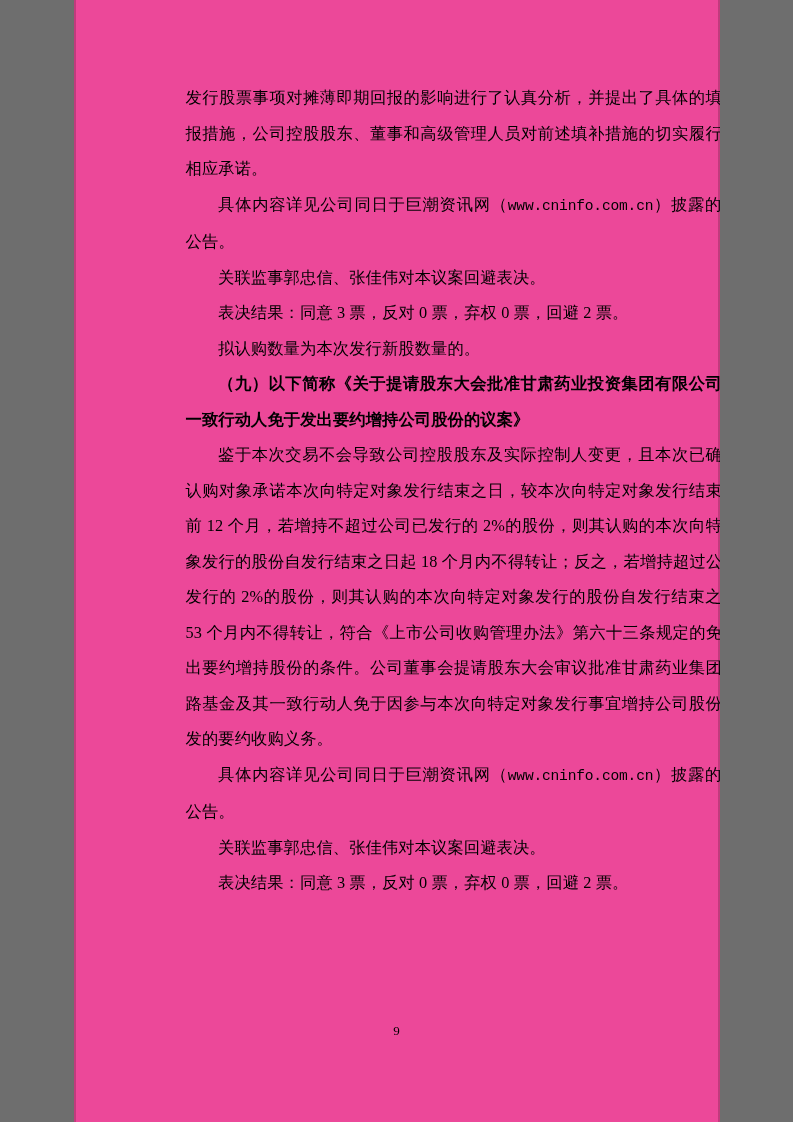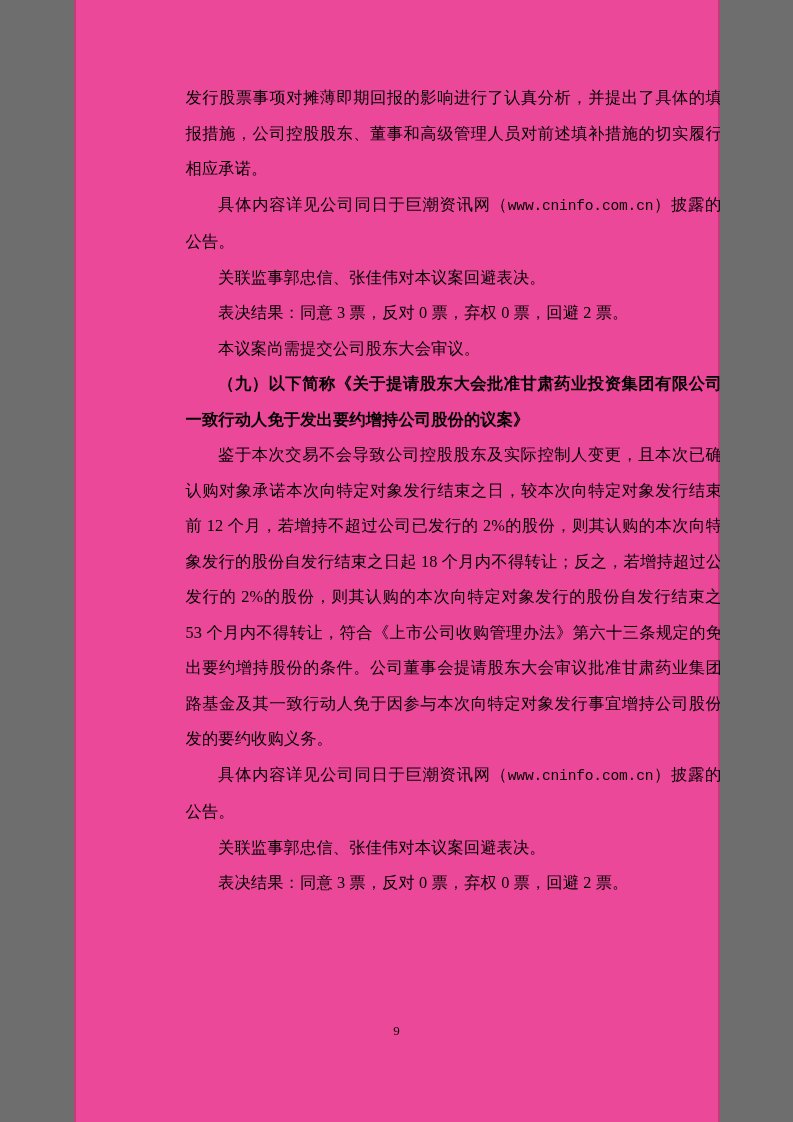--- a/index.html
+++ b/index.html
@@ -79,21 +79,21 @@
   <div class="page-inner">
 
     <p class="plain">发行股票事项对摊薄即期回报的影响进行了认真分析，并提出了具体的填补回报措施，公司控股股东、董事和高级管理人员对前述填补措施的切实履行作出相应承诺。</p>
 
     <p class="indent"><span>具体内容详见公司同日于巨潮资讯网（</span><span class="latin">www.cninfo.com.cn</span><span>）披露的相关公告。</span></p>
 
     <p class="indent">关联监事郭忠信、张佳伟对本议案回避表决。</p>
 
     <p class="indent">表决结果：同意 3 票，反对 0 票，弃权 0 票，回避 2 票。</p>
 
-    <p class="indent">本议案尚需提交公司股东大会审议。</p>
+    <p class="indent">拟认购数量为本次发行新股数量的。</p>
 
     <p class="heading">（九）以下简称《关于提请股东大会批准甘肃药业投资集团有限公司及其一致行动人免于发出要约增持公司股份的议案》</p>
 
 
     <p class="indent">鉴于本次交易不会导致公司控股股东及实际控制人变更，且本次已确认的认购对象承诺本次向特定对象发行结束之日，较本次向特定对象发行结束之日前 12 个月，若增持不超过公司已发行的 2%的股份，则其认购的本次向特定对象发行的股份自发行结束之日起 18 个月内不得转让；反之，若增持超过公司已发行的 2%的股份，则其认购的本次向特定对象发行的股份自发行结束之日起 53 个月内不得转让，符合《上市公司收购管理办法》第六十三条规定的免于发出要约增持股份的条件。公司董事会提请股东大会审议批准甘肃药业集团和丝路基金及其一致行动人免于因参与本次向特定对象发行事宜增持公司股份而触发的要约收购义务。</p>
 
     <p class="indent"><span>具体内容详见公司同日于巨潮资讯网（</span><span class="latin">www.cninfo.com.cn</span><span>）披露的相关公告。</span></p>
 
     <p class="indent">关联监事郭忠信、张佳伟对本议案回避表决。</p>
 

